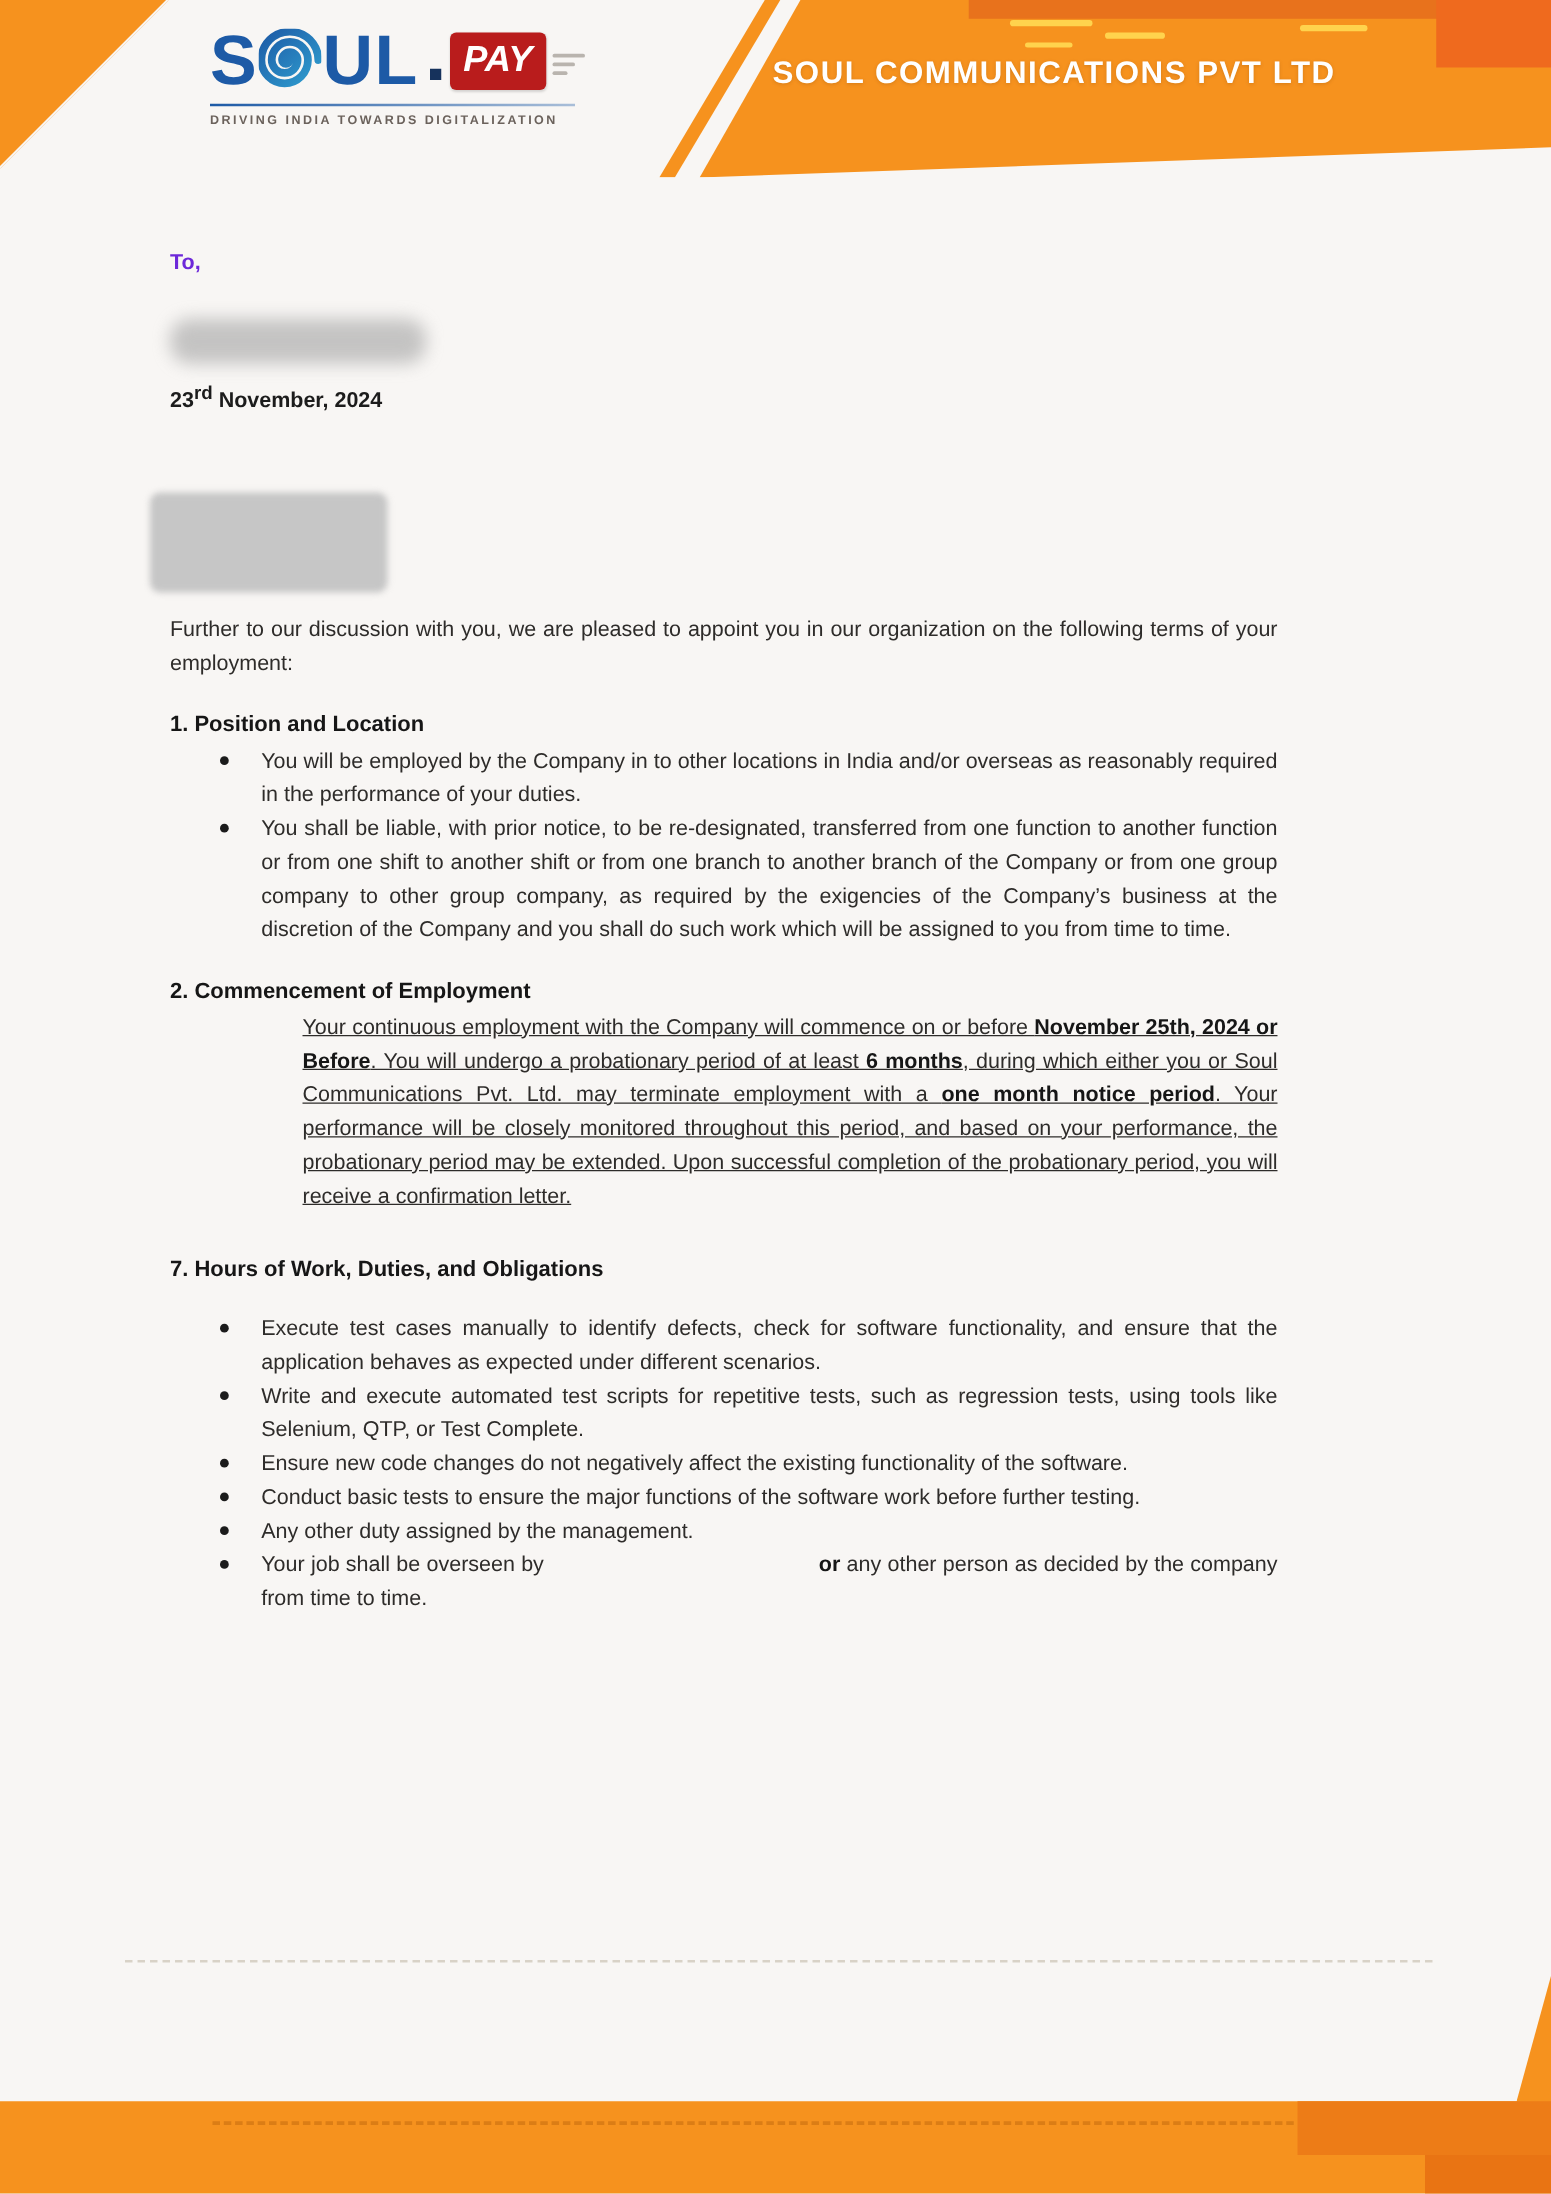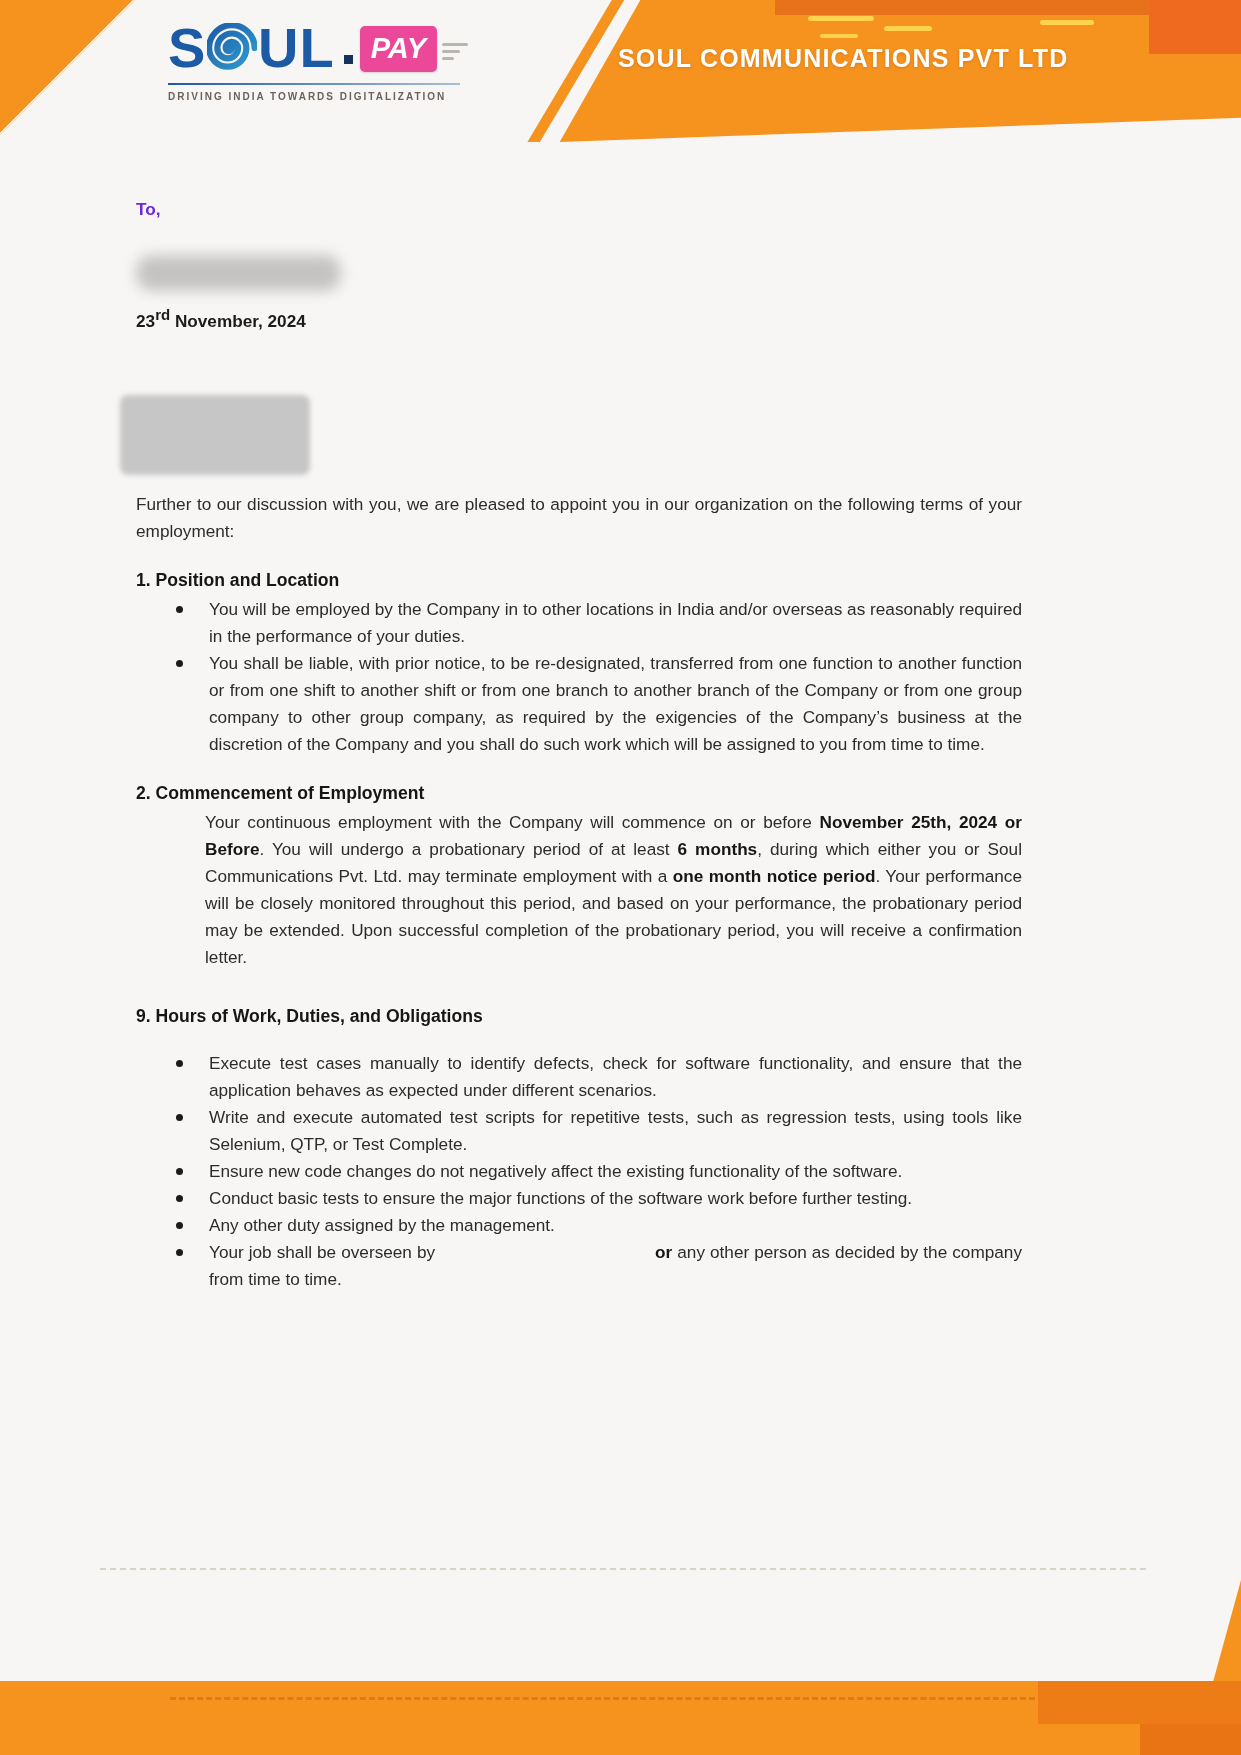--- a/index.html
+++ b/index.html
@@ -23,21 +23,21 @@
   .ydash4{left:1040px;top:20px;width:54px;}
   .hdr-tri{position:absolute;left:0;top:0;width:135px;height:135px;background:#f6921e;
     clip-path:polygon(0 0,100% 0,0 100%);overflow:hidden;}
   .hdr-slash{position:absolute;left:62px;top:-25px;width:20px;height:200px;background:#f8f6f4;transform:rotate(45deg);}
   
   .logo{position:absolute;left:168px;top:18px;width:300px;}
   .logo-row{display:flex;align-items:center;}
   .logo-letter{font-size:56px;font-weight:800;color:#1d5aa6;letter-spacing:1px;line-height:60px;}
   .logo-spiral{width:50px;height:50px;margin:0 1px;}
   .logo-dot{width:9px;height:9px;background:#16325c;margin:22px 7px 0 9px;}
-  .pay-badge{background:#ec4899;color:#fff;font-style:italic;font-weight:800;
+  .pay-badge{background:#b91c1c;color:#fff;font-style:italic;font-weight:800;
     font-size:29px;line-height:29px;padding:8px 11px 9px;border-radius:5px;margin-top:2px;
     box-shadow:0 1px 2px rgba(0,0,0,.15);}
   .pay-deco{display:flex;flex-direction:column;gap:4px;margin:6px 0 0 5px;}
   .pay-deco i{display:block;height:3px;border-radius:2px;background:#b9b4ae;}
   .pd1{width:26px;} .pd2{width:18px;} .pd3{width:12px;}
   .logo-underline{height:2px;width:292px;background:linear-gradient(90deg,#1d5aa6,#a9bed8);margin-top:5px;}
   .tagline{font-size:10px;font-weight:700;color:#6b625c;letter-spacing:2px;margin-top:6px;white-space:nowrap;}
   
   .company{position:absolute;left:618px;top:44px;width:404px;text-align:center;
     color:#ffffff;font-weight:700;font-size:25px;letter-spacing:1.2px;
@@ -53,21 +53,21 @@
   .redact-addr{width:190px;height:80px;margin:60px 0 0 -16px;background:#c6c6c6;
     filter:blur(2.5px);border-radius:8px;}
   .intro{margin-top:16px;}
   .sec-h{font-weight:700;color:#161616;margin-top:22px;text-align:left;font-size:17.6px;}
   .sec-h.h3{margin-top:32px;}
   .blist{margin-top:2px;}
   .blist.spaced{margin-top:20px;}
   .bullet{display:flex;}
   .bdot{flex:0 0 auto;width:7px;height:7px;border-radius:50%;background:#1b1b1b;margin:10px 26px 0 40px;}
   .btxt{flex:1;}
-  .sec-para{margin:2px 0 0 69px;}
+  .sec-para{margin:2px 0 0 106px;text-decoration:underline;}
   .b{font-weight:700;color:#161616;}
   
   .dashline{position:absolute;left:100px;top:1568px;width:1046px;border-top:2px dashed #d8d2c7;}
   .foot-wedge{position:absolute;right:0;top:1580px;width:28px;height:102px;background:#f6921e;
     clip-path:polygon(100% 0,100% 100%,0 100%);}
   .foot-band{position:absolute;left:0;top:1681px;width:1241px;height:74px;background:#f6921e;}
   .foot-dashes{position:absolute;left:170px;top:1697px;width:865px;border-top:3px dashed rgba(170,85,5,.35);}
   .foot-dark{position:absolute;left:1038px;top:1681px;width:203px;height:43px;background:#ed7c17;}
   .foot-corner{position:absolute;left:1140px;top:1724px;width:101px;height:31px;background:#e97413;}
 </style>
@@ -137,21 +137,21 @@
       </div>
       <div class="bullet">
         <span class="bdot"></span>
         <span class="btxt"><span>You shall be liable, with prior notice, to be re-designated, transferred from one function to another function or from one shift to another shift or from one branch to another branch of the Company or from one group company to other group company, as required by the exigencies of the Company’s business at the discretion of the Company and you shall do such work which will be assigned to you from time to time.</span></span>
       </div>
     </div>
 
     <div class="sec-h">2. Commencement of Employment</div>
     <p class="sec-para"><span>Your continuous employment with the Company will commence on or before </span><span class="b">November 25th, 2024 or Before</span><span>. You will undergo a probationary period of at least </span><span class="b">6 months</span><span>, during which either you or Soul Communications Pvt. Ltd. may terminate employment with a </span><span class="b">one month notice period</span><span>. Your performance will be closely monitored throughout this period, and based on your performance, the probationary period may be extended. Upon successful completion of the probationary period, you will receive a confirmation letter.</span></p>
 
-    <div class="sec-h h3">9. Hours of Work, Duties, and Obligations</div>
+    <div class="sec-h h3">7. Hours of Work, Duties, and Obligations</div>
     <div class="blist spaced">
       <div class="bullet">
         <span class="bdot"></span>
         <span class="btxt"><span>Execute test cases manually to identify defects, check for software functionality, and ensure that the application behaves as expected under different scenarios.</span></span>
       </div>
       <div class="bullet">
         <span class="bdot"></span>
         <span class="btxt"><span>Write and execute automated test scripts for repetitive tests, such as regression tests, using tools like Selenium, QTP, or Test Complete.</span></span>
       </div>
       <div class="bullet">

